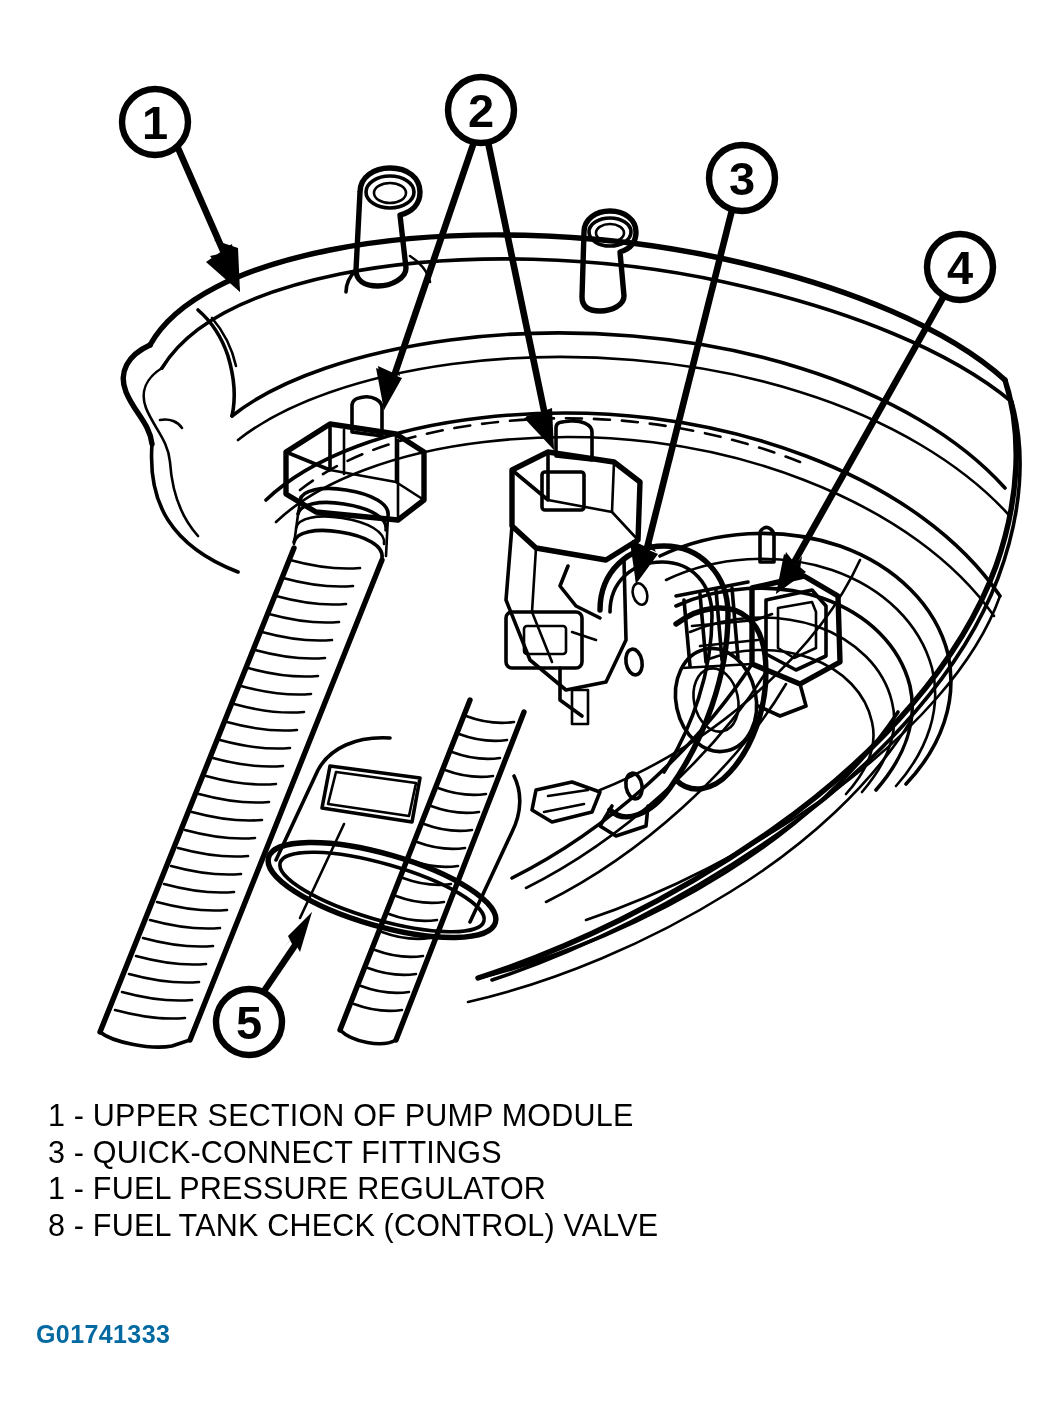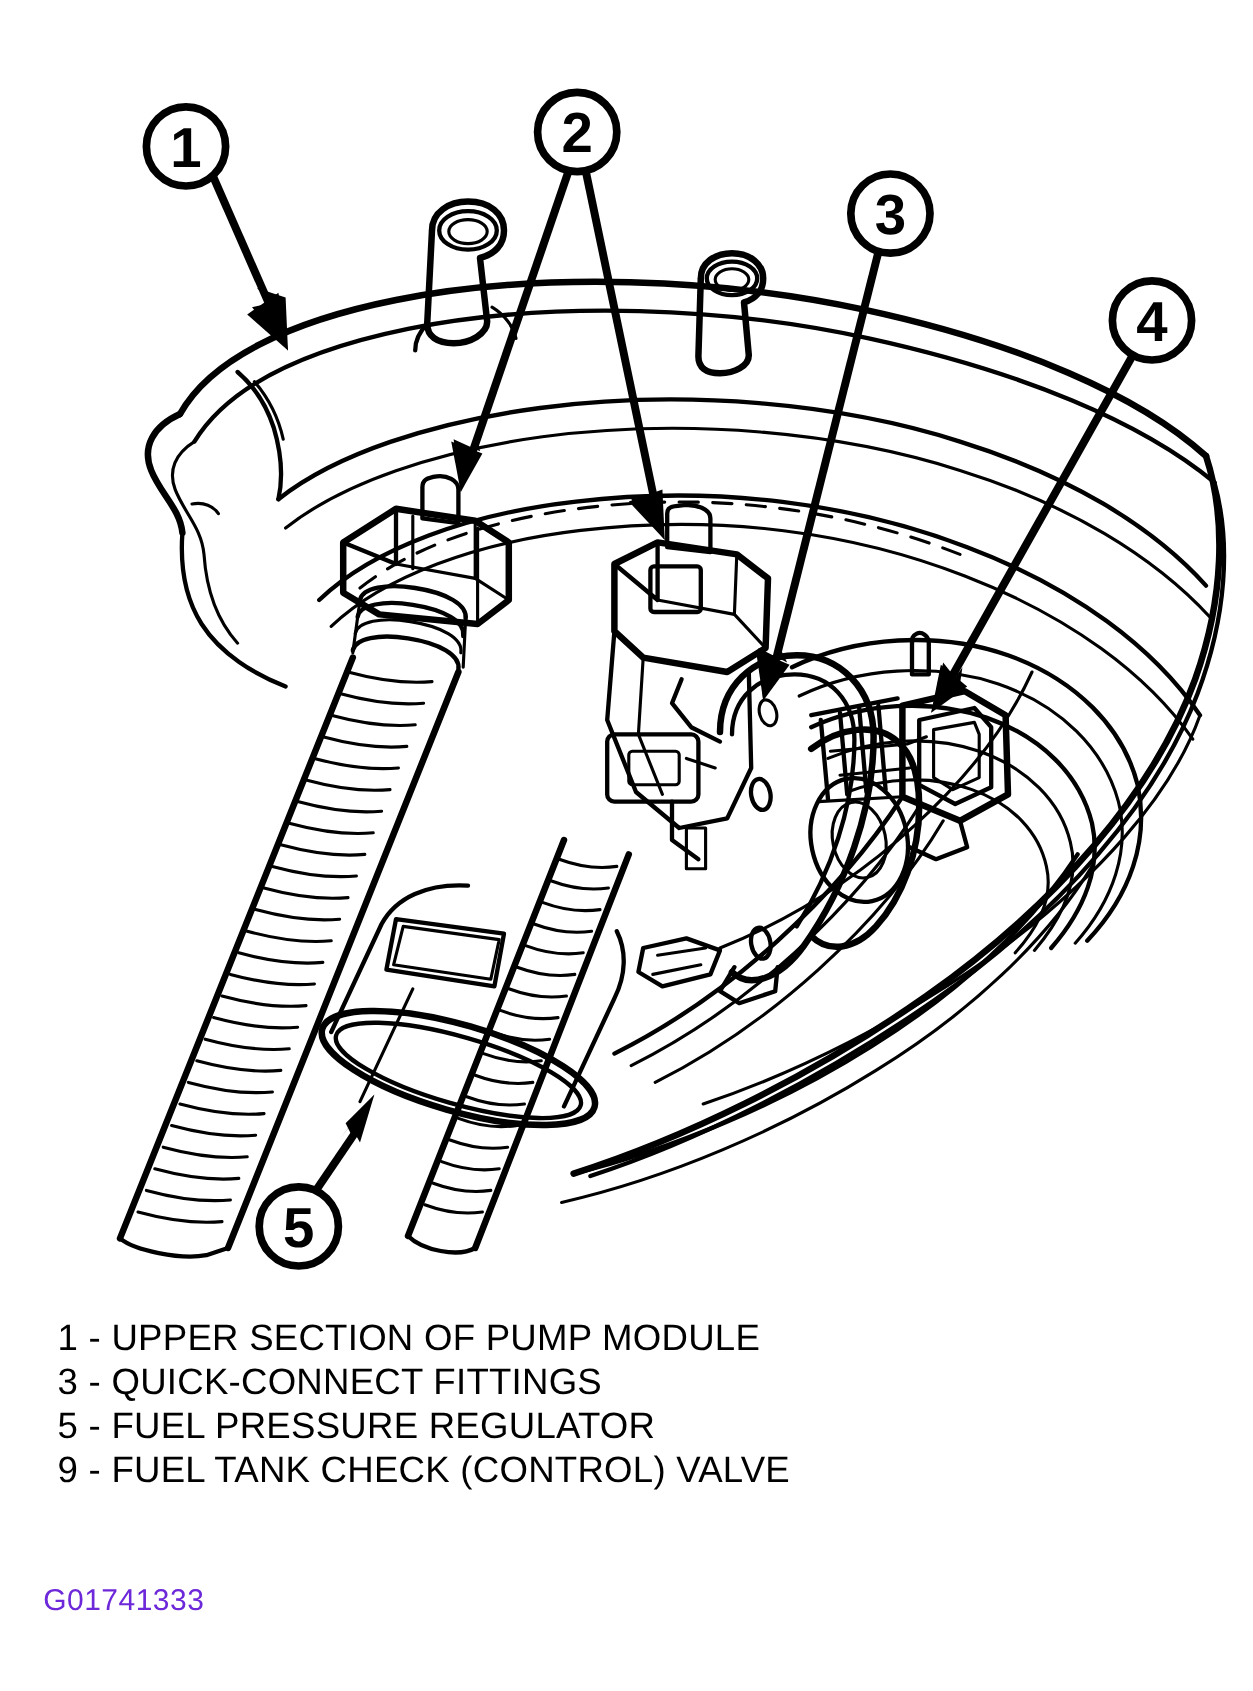--- a/index.html
+++ b/index.html
@@ -41,21 +41,22 @@
     letter-spacing: 0.2px;
     white-space: nowrap;
     color: #000;
   }
   .figure-id {
     position: absolute;
     left: 36px;
     top: 1320px;
     font-size: 25px;
     letter-spacing: 0.4px;
-    color: #6d28d9;
+    color: #0369a1;
+    font-weight: bold;
   }
   
   .ink {
     fill: none;
     stroke: #000000;
     stroke-linecap: round;
     stroke-linejoin: round;
   }
   .w-thin   { stroke-width: 2.6; }
   .w-med    { stroke-width: 3.6; }
@@ -364,19 +365,19 @@
     <g>
       <circle class="callout-circle" cx="249" cy="1022" r="33"></circle>
       <text class="callout-num" x="249" y="1039">5</text>
     </g>
 
   </svg>
 
   <div class="legend">
     <div class="legend-row">1 - UPPER SECTION OF PUMP MODULE</div>
     <div class="legend-row">3 - QUICK-CONNECT FITTINGS</div>
-    <div class="legend-row">5 - FUEL PRESSURE REGULATOR</div>
-    <div class="legend-row">9 - FUEL TANK CHECK (CONTROL) VALVE</div>
+    <div class="legend-row">1 - FUEL PRESSURE REGULATOR</div>
+    <div class="legend-row">8 - FUEL TANK CHECK (CONTROL) VALVE</div>
   </div>
 
   <div class="figure-id">G01741333</div>
 
 </div>
 
 </body></html>

